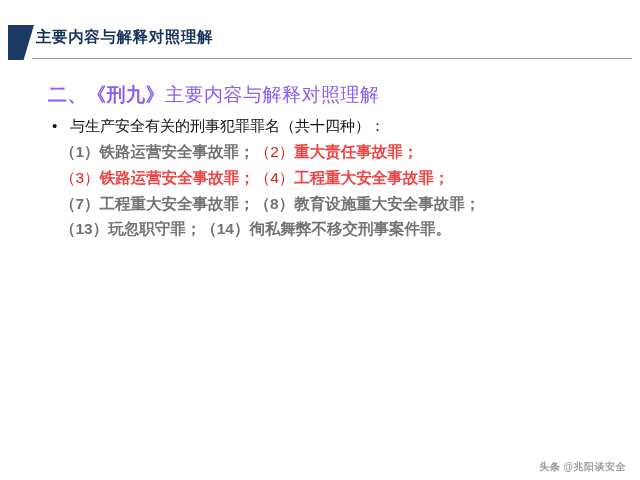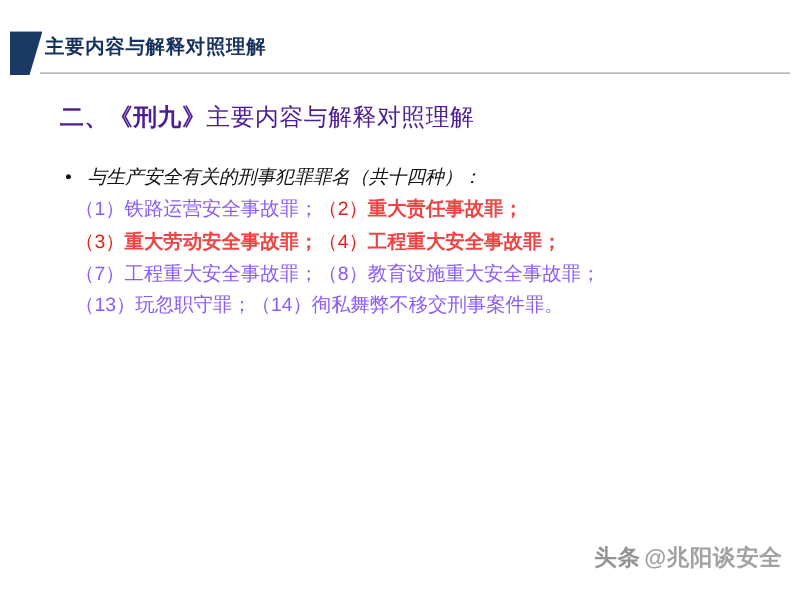--- a/index.html
+++ b/index.html
@@ -65,78 +65,77 @@
     left: 0;
     top: 82px;
     width: 640px;
   }
 
   .heading {
     position: relative;
     margin-left: 48px;
     font-size: 19px;
     line-height: 26px;
-    color: #4c1d95;
+    color: #8b5cf6;
     white-space: nowrap;
   }
   .heading .strong {
     font-weight: bold;
     letter-spacing: 0.5px;
   }
   .heading .normal {
     font-weight: normal;
     letter-spacing: 0.5px;
   }
 
   .bullet-line {
     position: relative;
     margin-left: 52px;
-    margin-top: 22px;
+    margin-top: 6px;
     font-size: 15px;
     line-height: 24px;
     color: #111111;
     white-space: nowrap;
-    font-style: italic;
   }
   .bullet-dot {
     display: inline-block;
     width: 18px;
     color: #111111;
     font-size: 15px;
   }
 
   .list {
     margin-left: 60px;
     margin-top: 1px;
   }
   .list-line {
     font-size: 15.5px;
     line-height: 25.8px;
     color: #111111;
     white-space: nowrap;
   }
   .seg-black {
-    color: #8b5cf6;
-    font-weight: normal;
+    color: #737373;
+    font-weight: bold;
   }
   .seg-red {
     color: #e01f15;
     font-weight: normal;
   }
   .seg-red-bold {
     color: #ef4444;
     font-weight: bold;
   }
 
   
   .watermark {
     position: absolute;
     right: 14px;
-    bottom: 24px;
-    font-size: 18px;
+    bottom: 3px;
+    font-size: 10px;
     line-height: 20px;
     color: #8d8d8d;
     opacity: 0.82;
     white-space: nowrap;
     letter-spacing: 0.5px;
   }
   .watermark .wm-logo {
     font-weight: bold;
     color: #7c7c7c;
   }
@@ -162,21 +161,21 @@
     <div class="heading">
       <span class="strong">二、《刑九》</span><span class="normal">主要内容与解释对照理解</span>
     </div>
 
     <div class="bullet-line">
       <span class="bullet-dot">•</span><span>与生产安全有关的刑事犯罪罪名（共十四种）：</span>
     </div>
 
     <div class="list" id="crime-list">
         <div class="list-line"><span class="seg-black">（1）铁路运营安全事故罪；</span><span class="seg-red">（2）</span><span class="seg-red-bold">重大责任事故罪；</span></div>
-        <div class="list-line"><span class="seg-red">（3）</span><span class="seg-red-bold">重大劳动安全事故罪；</span><span class="seg-red">（4）</span><span class="seg-red-bold">工程重大安全事故罪；</span></div>
+        <div class="list-line"><span class="seg-red">（3）</span><span class="seg-red-bold">铁路运营安全事故罪；</span><span class="seg-red">（4）</span><span class="seg-red-bold">工程重大安全事故罪；</span></div>
         <div class="list-line"><span class="seg-black">（7）工程重大安全事故罪；（8）教育设施重大安全事故罪；</span></div>
         <div class="list-line"><span class="seg-black">（13）玩忽职守罪；（14）徇私舞弊不移交刑事案件罪。</span></div>
       </div>
 
   </div>
 
   <div class="watermark">
     <span class="wm-logo">头条</span><span class="wm-handle">@兆阳谈安全</span>
   </div>
 

